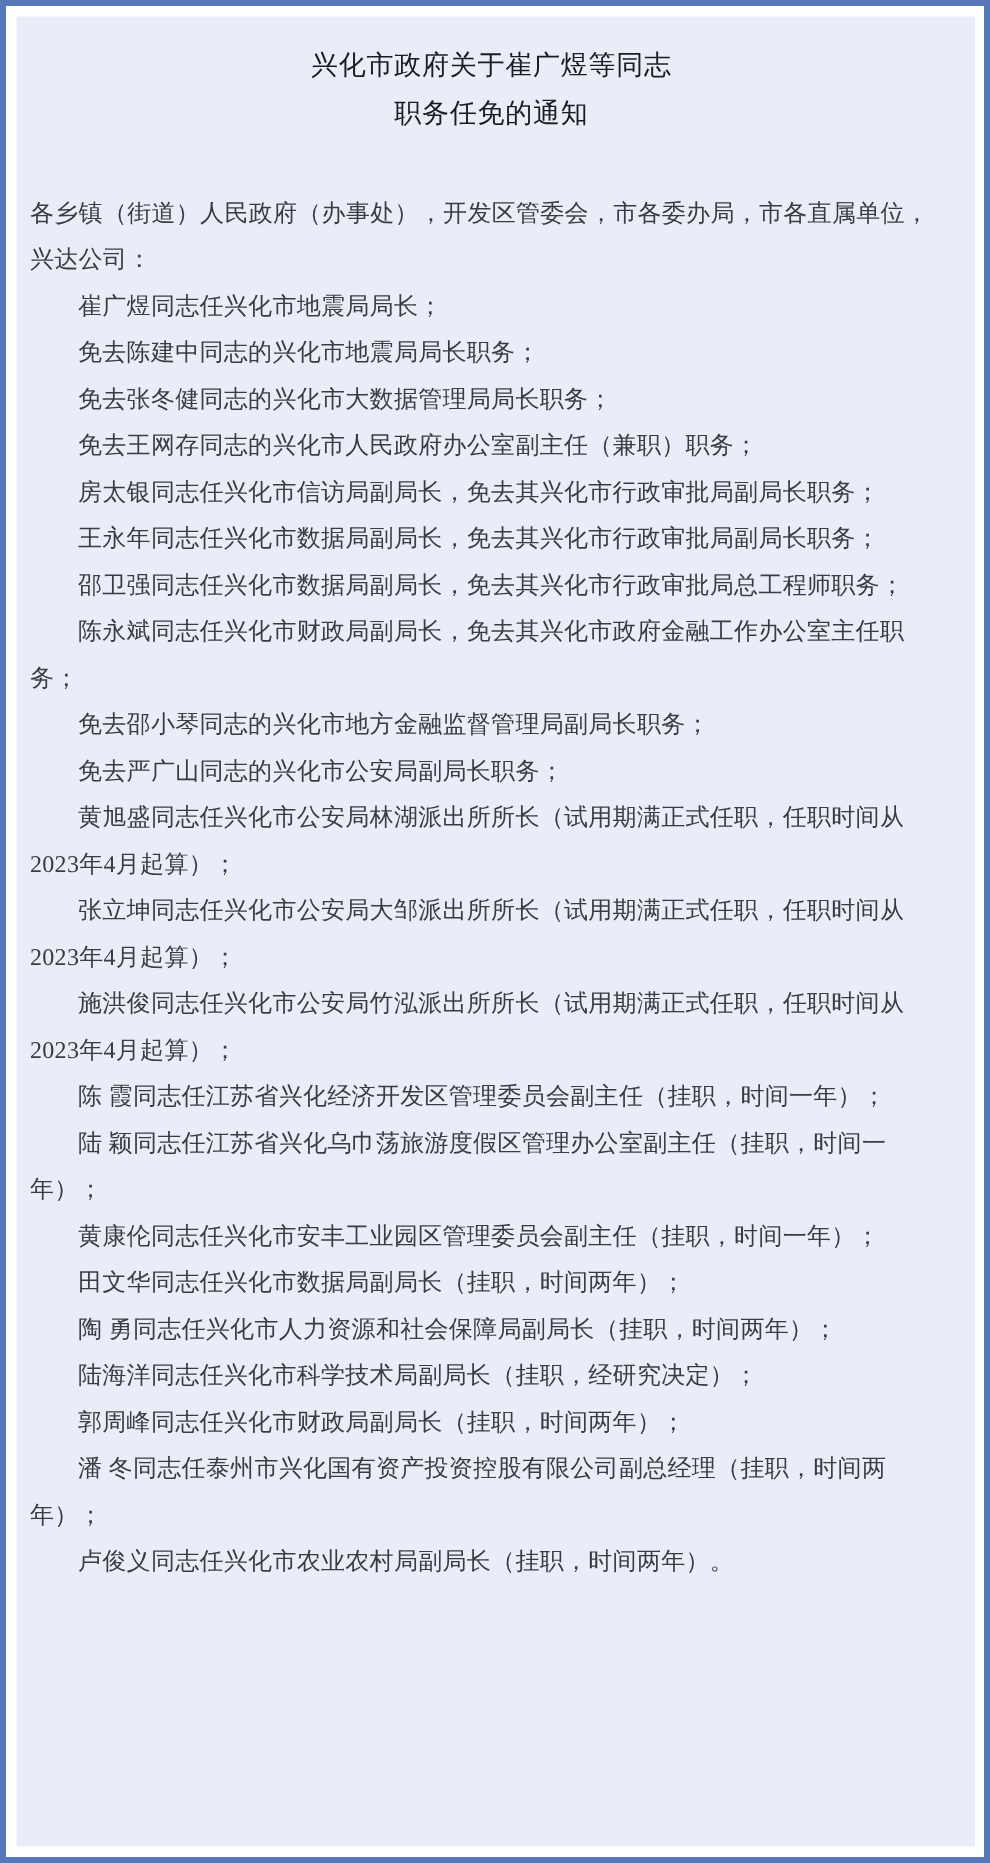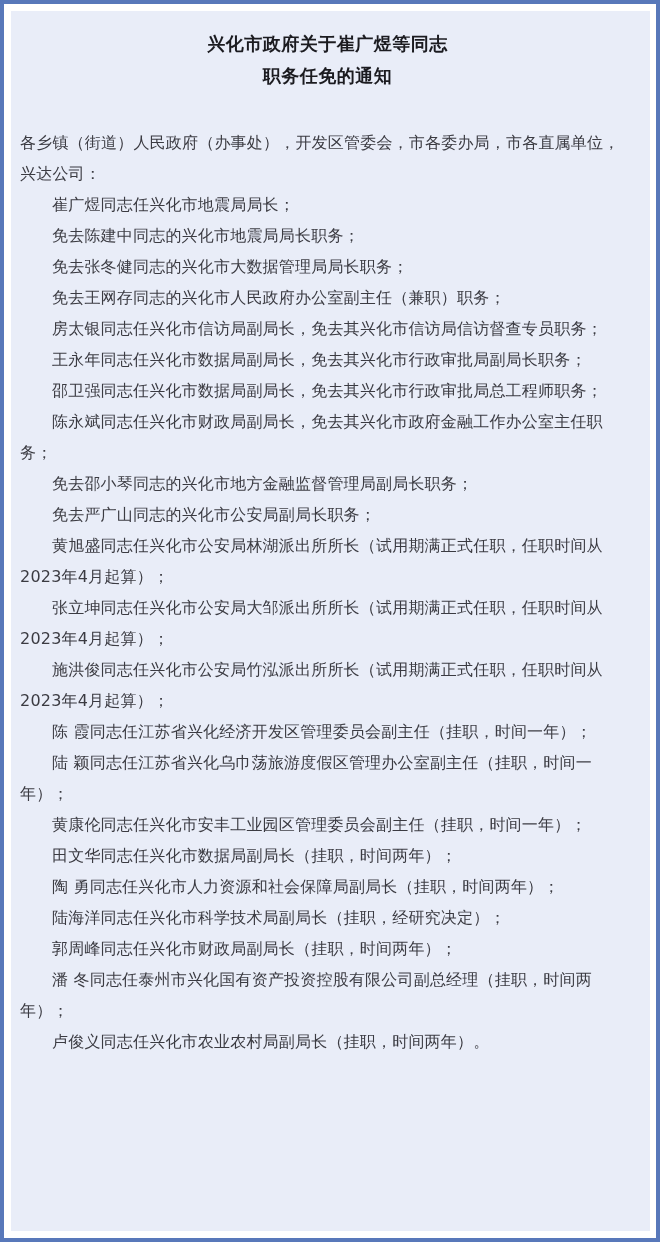--- a/index.html
+++ b/index.html
@@ -18,52 +18,53 @@
     height: 100%;
     background: #e9edf8;
     padding: 17px 15px 0 9px;
     overflow: hidden;
     color: #3b3b42;
     font-size: 16px;
   }
   .title {
     margin: 0;
     text-align: center;
-    font-weight: bold;
+    font-weight: normal;
     font-size: 18px;
     line-height: 32px;
     color: #1b1b20;
     letter-spacing: 0.5px;
   }
   .bodytext { margin-top: 35px; }
   .para {
     margin: 0;
     line-height: 31px;
     text-indent: 2em;
     letter-spacing: 0.2px;
+    font-family: Liberation Serif, serif;
   }
   .salutation { text-indent: 0; }
 </style>
 </head>
 <body>
 
 <div class="page">
   <div class="paper">
 
     <h1 class="title">兴化市政府关于崔广煜等同志</h1>
     <h1 class="title">职务任免的通知</h1>
 
     <div class="bodytext">
       <p class="para salutation">各乡镇（街道）人民政府（办事处），开发区管委会，市各委办局，市各直属单位，兴达公司：</p>
       <div id="paragraphs">
           <p class="para">崔广煜同志任兴化市地震局局长；</p>
           <p class="para">免去陈建中同志的兴化市地震局局长职务；</p>
           <p class="para">免去张冬健同志的兴化市大数据管理局局长职务；</p>
           <p class="para">免去王网存同志的兴化市人民政府办公室副主任（兼职）职务；</p>
-          <p class="para">房太银同志任兴化市信访局副局长，免去其兴化市信访局信访督查专员职务；</p>
+          <p class="para">房太银同志任兴化市信访局副局长，免去其兴化市行政审批局副局长职务；</p>
           <p class="para">王永年同志任兴化市数据局副局长，免去其兴化市行政审批局副局长职务；</p>
           <p class="para">邵卫强同志任兴化市数据局副局长，免去其兴化市行政审批局总工程师职务；</p>
           <p class="para">陈永斌同志任兴化市财政局副局长，免去其兴化市政府金融工作办公室主任职务；</p>
           <p class="para">免去邵小琴同志的兴化市地方金融监督管理局副局长职务；</p>
           <p class="para">免去严广山同志的兴化市公安局副局长职务；</p>
           <p class="para">黄旭盛同志任兴化市公安局林湖派出所所长（试用期满正式任职，任职时间从2023年4月起算）；</p>
           <p class="para">张立坤同志任兴化市公安局大邹派出所所长（试用期满正式任职，任职时间从2023年4月起算）；</p>
           <p class="para">施洪俊同志任兴化市公安局竹泓派出所所长（试用期满正式任职，任职时间从2023年4月起算）；</p>
           <p class="para">陈 霞同志任江苏省兴化经济开发区管理委员会副主任（挂职，时间一年）；</p>
           <p class="para">陆 颖同志任江苏省兴化乌巾荡旅游度假区管理办公室副主任（挂职，时间一年）；</p>

